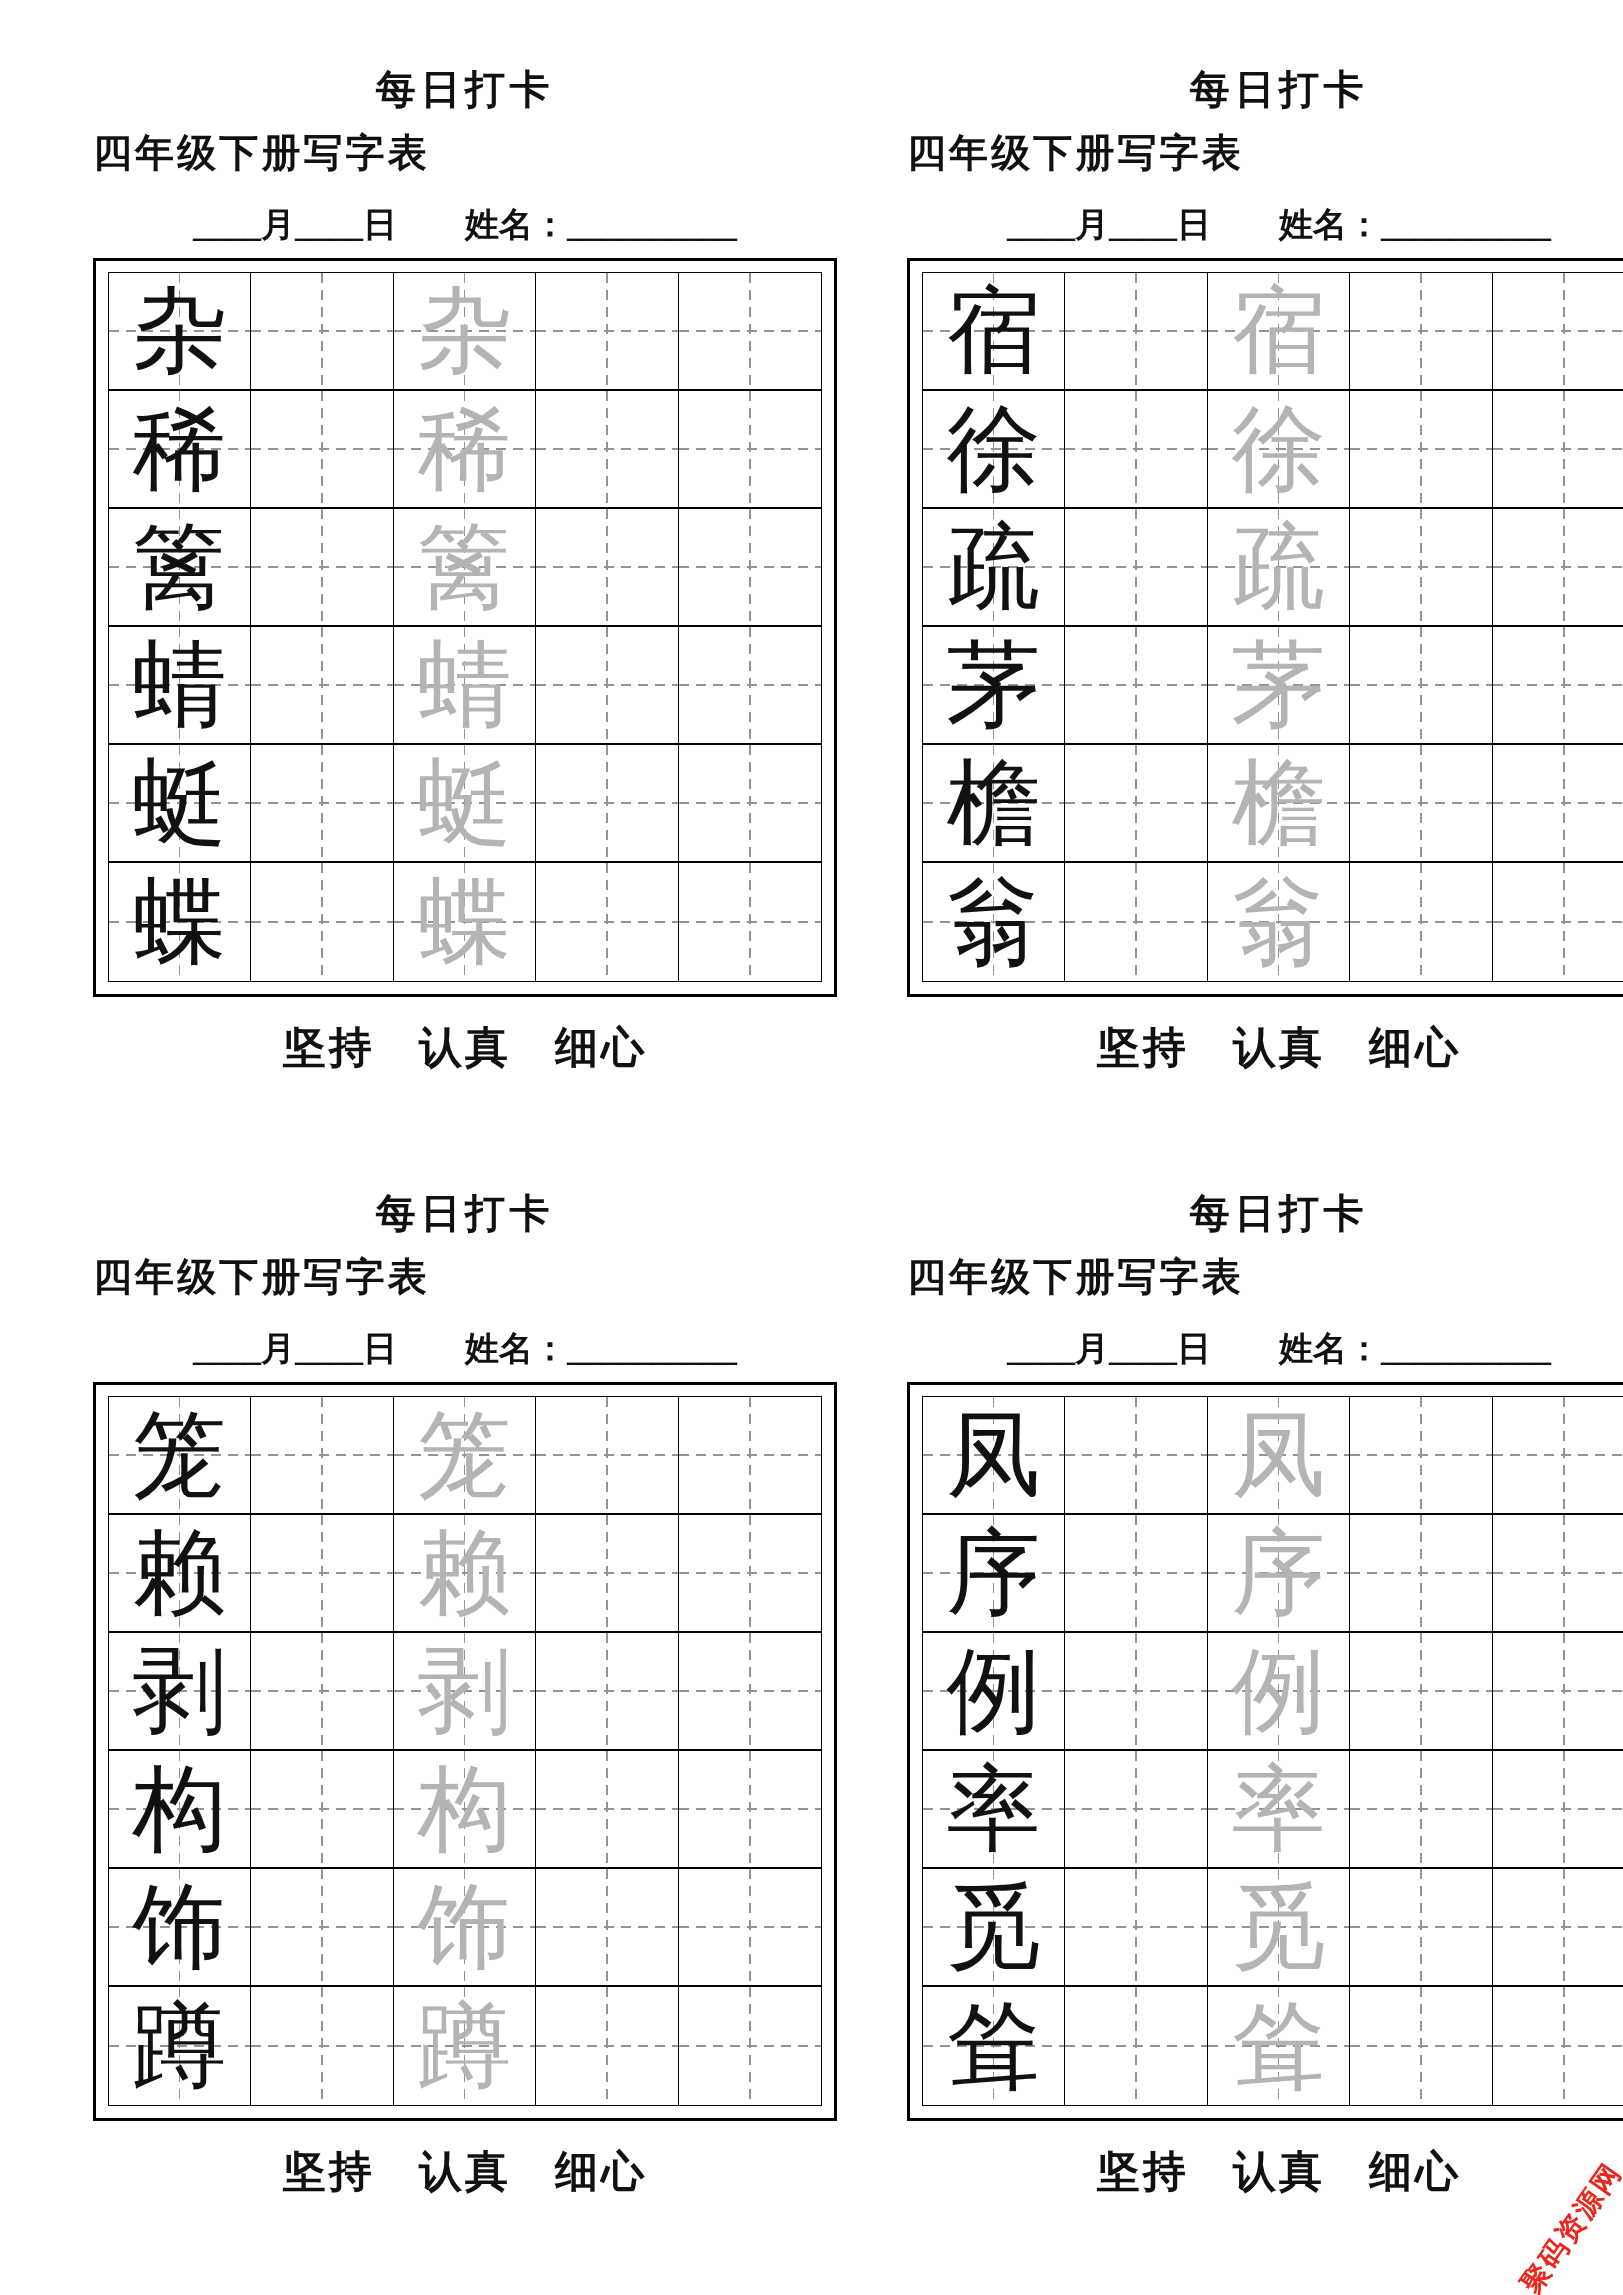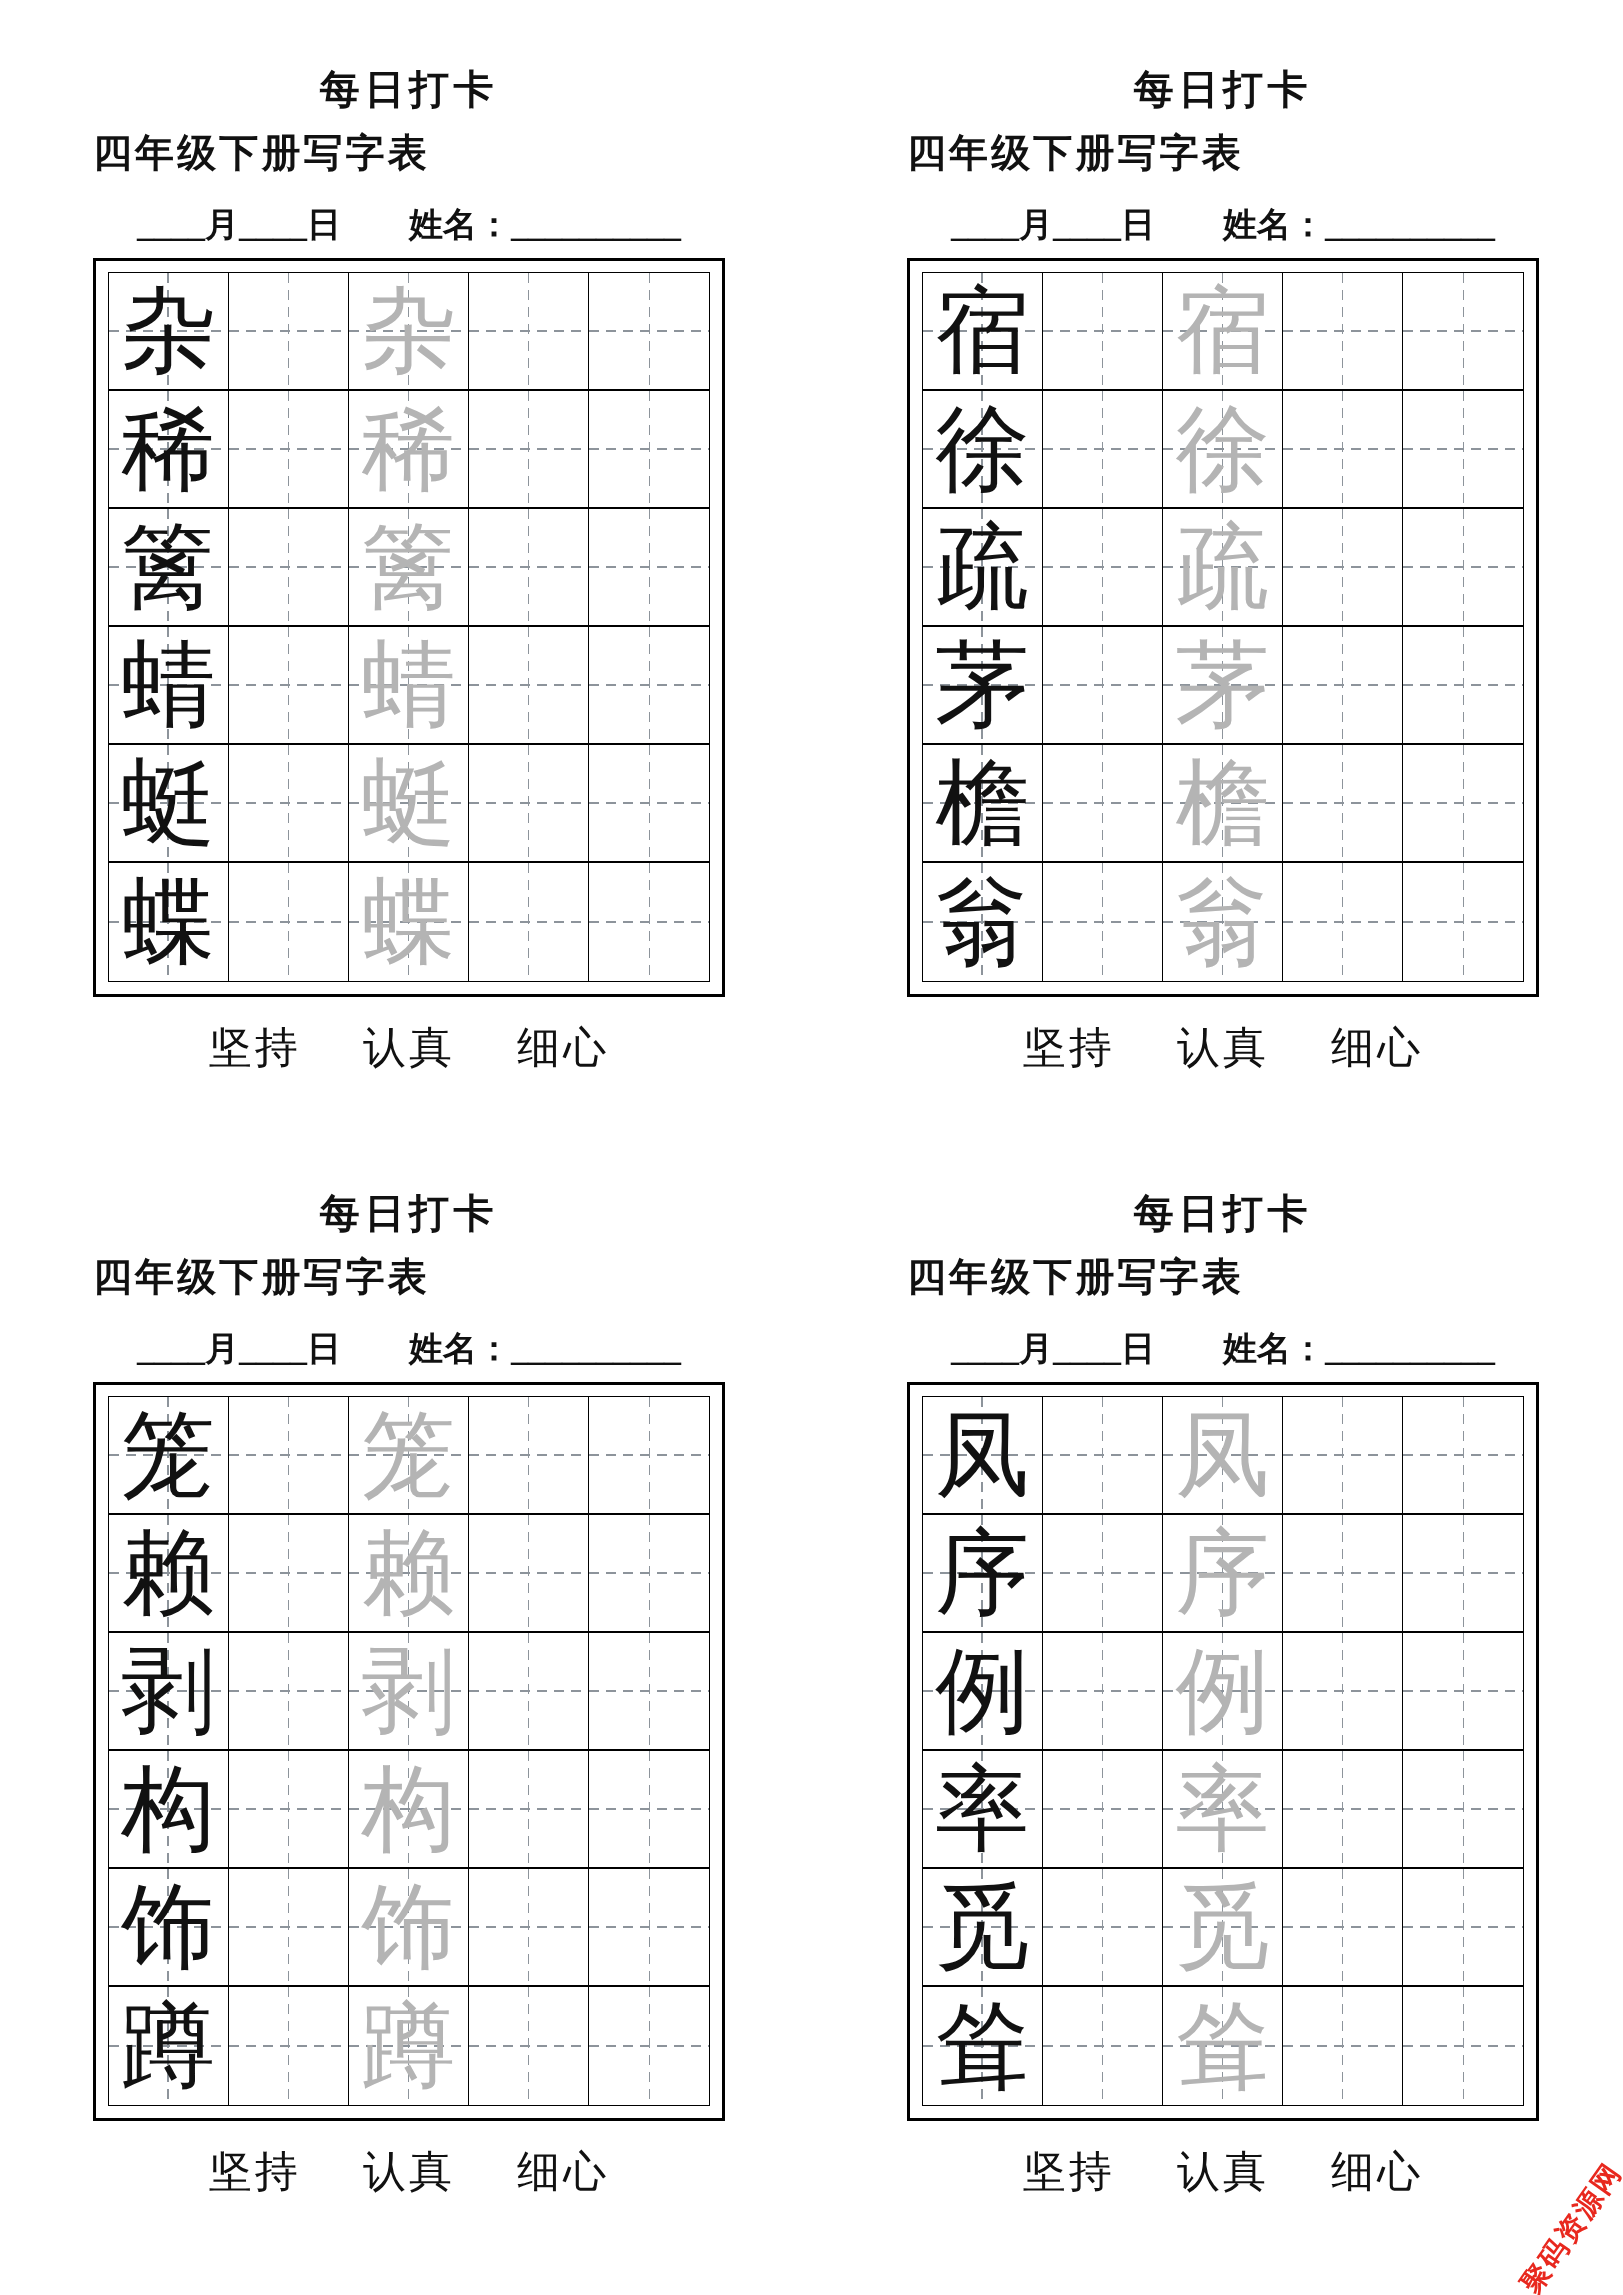--- a/index.html
+++ b/index.html
@@ -14,21 +14,21 @@
     position:relative;
     width:1623px;
     height:2295px;
     background:#ffffff;
     overflow:hidden;
     font-family:"Liberation Serif","DejaVu Serif",serif;
     color:var(--ink);
   }
   .quadrant{
     position:absolute;
-    width:632px;
+    width:744px;
   }
   .q-tl{left:93px;top:31px;}
   .q-tr{left:907px;top:31px;}
   .q-bl{left:93px;top:1155px;}
   .q-br{left:907px;top:1155px;}
 
   .q-title{
     margin-top:39px;
     text-align:center;
     font-size:40px;
@@ -99,23 +99,23 @@
     line-height:1;
     font-weight:500;
   }
   .char.ink{color:var(--ink);}
   .char.trace{color:var(--trace);}
 
   .q-motto{
     margin-top:29px;
     display:flex;
     justify-content:center;
-    gap:62px;
+    gap:44px;
     font-size:43px;
-    font-weight:400;
+    font-weight:700;
     line-height:1;
     letter-spacing:3.1px;
   }
   .watermark{
     position:absolute;
     left:1544px;
     top:2263px;
     transform:rotate(-55deg);
     transform-origin:left bottom;
     color:var(--wm);

